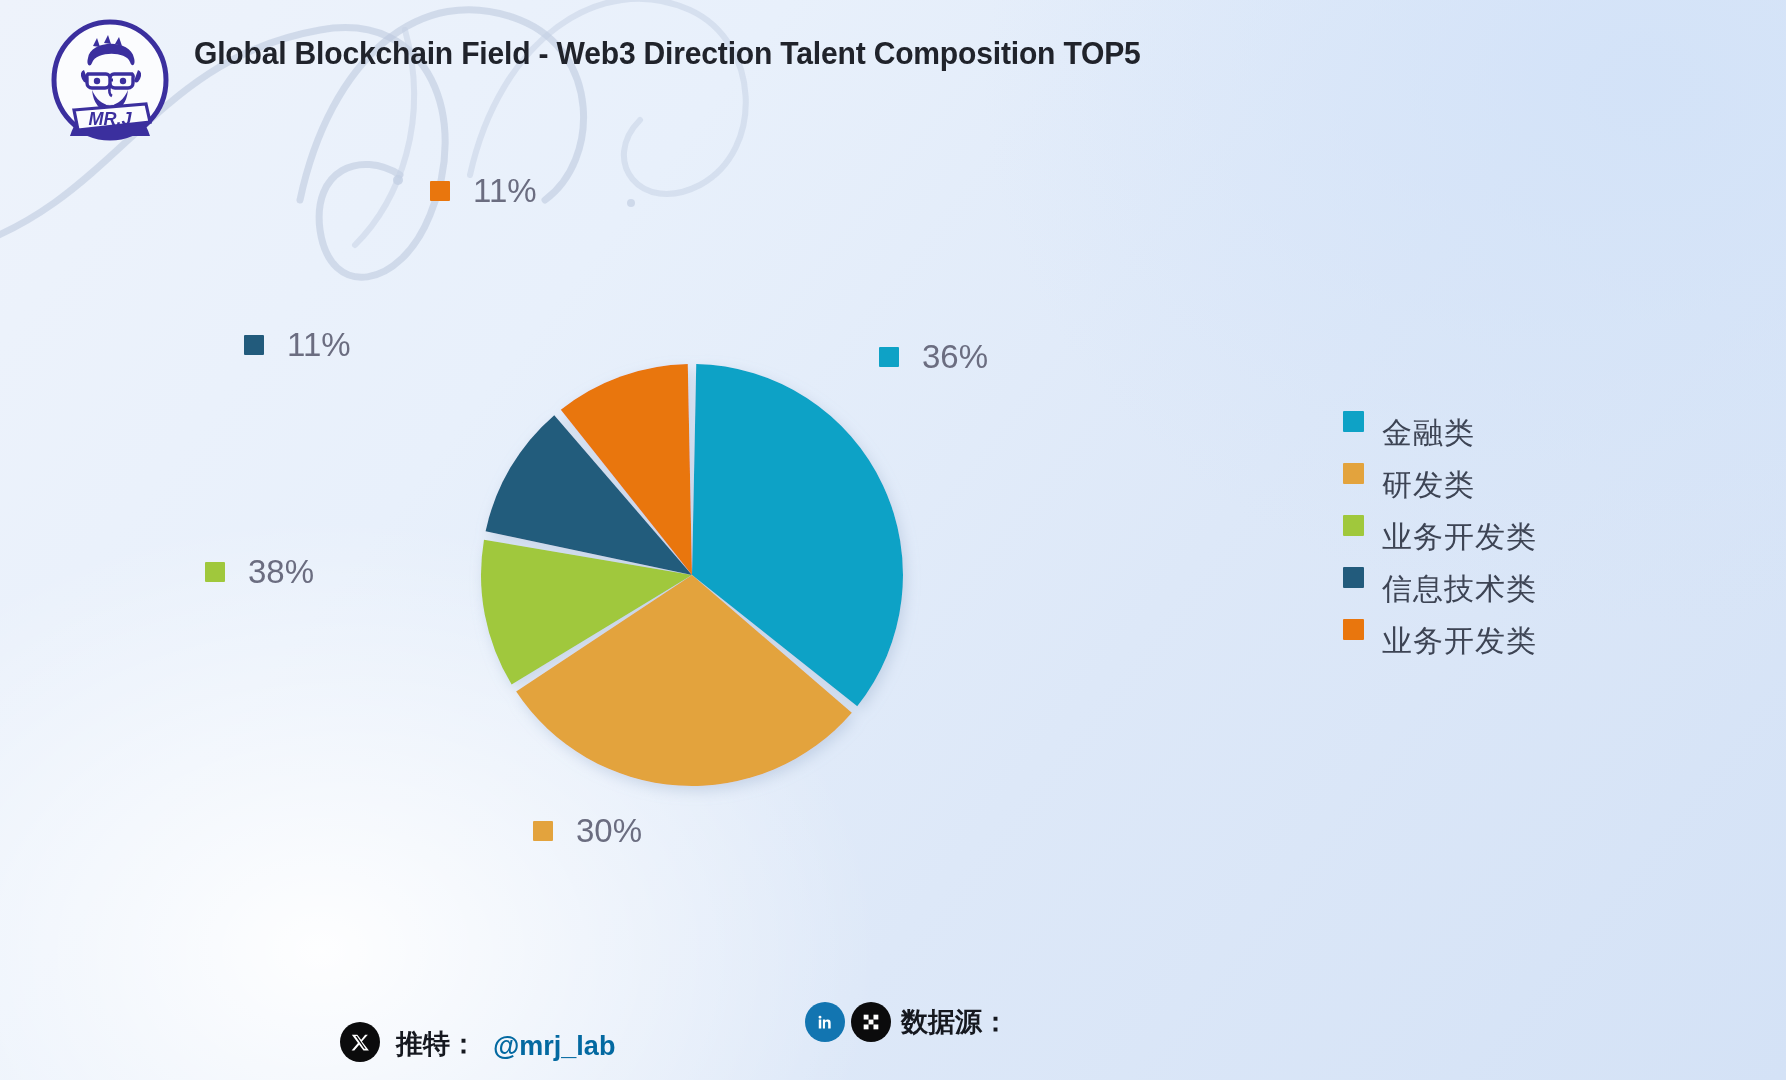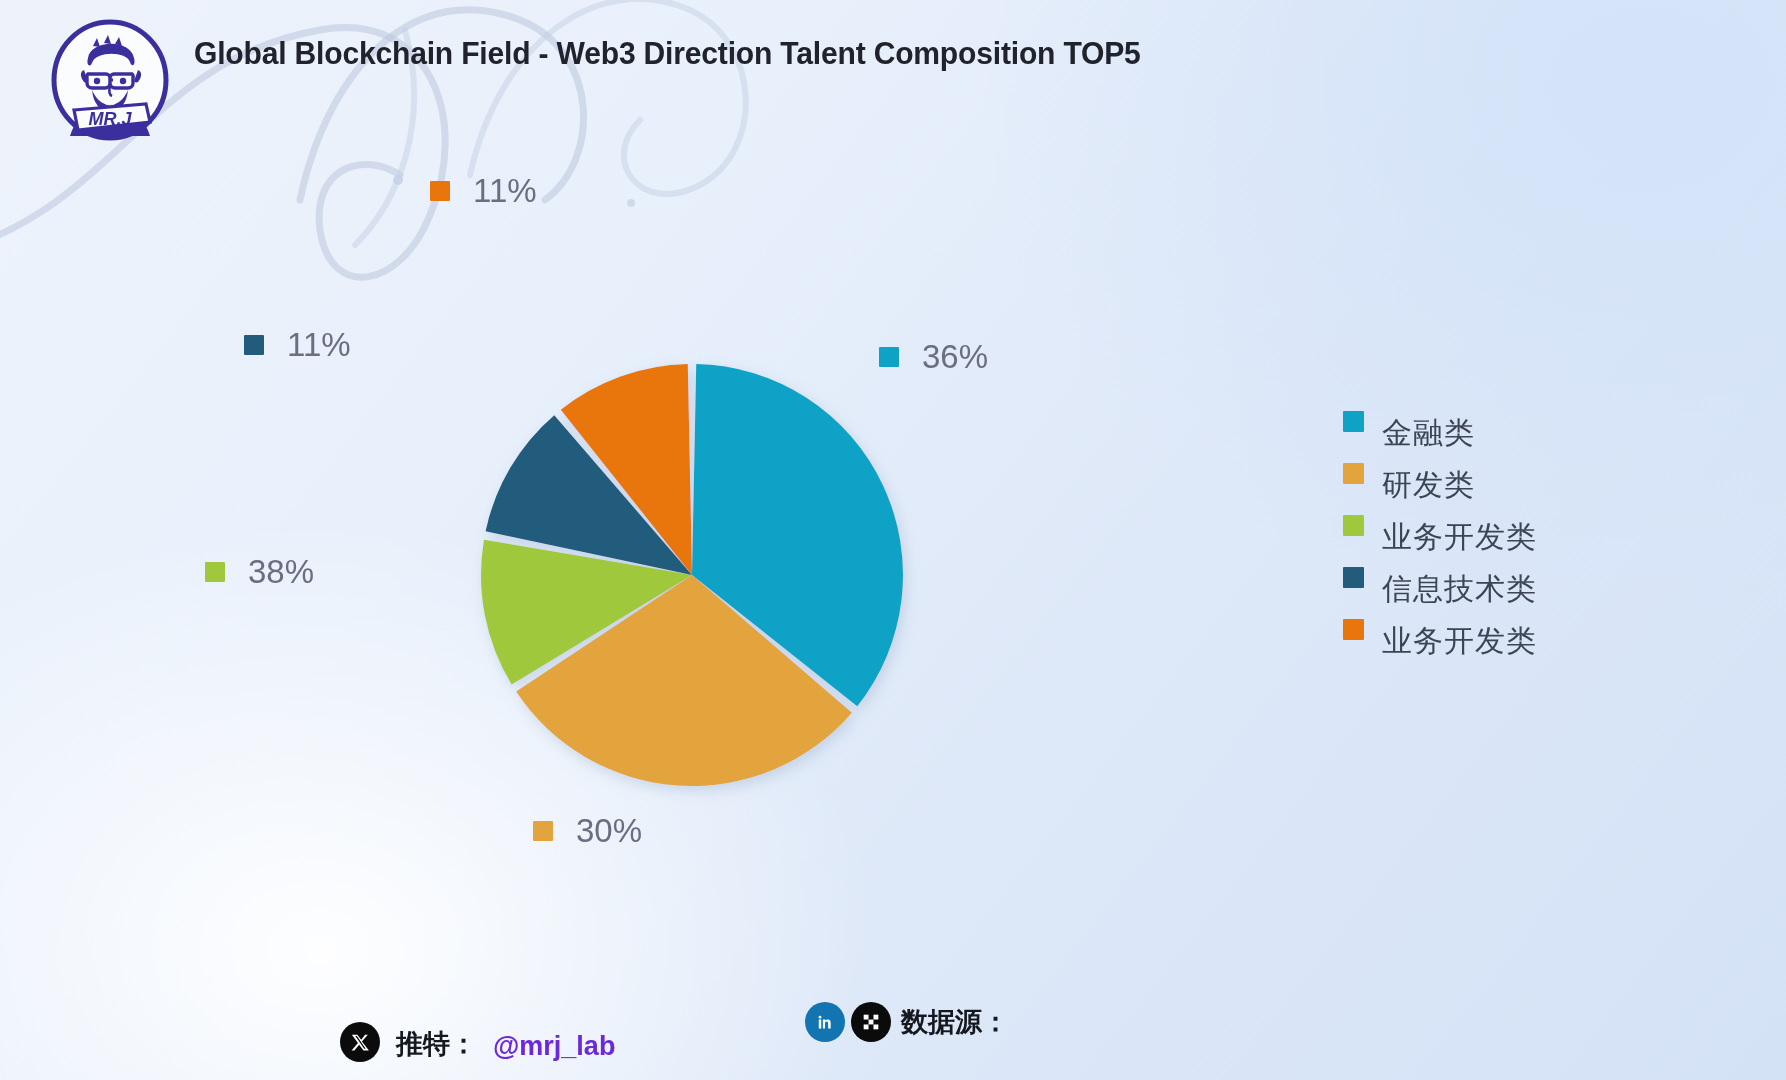--- a/index.html
+++ b/index.html
@@ -47,21 +47,21 @@
   .legend-row .lb{ font-size:30px; color:#3d4454; letter-spacing:1px; white-space:nowrap;margin-top:24px; }
 
   
   .footer{ position:absolute; left:0; bottom:30px; width:1786px; height:56px; z-index:4;
            display:flex; align-items:center; }
   .foot-twitter{ position:absolute; left:340px; display:flex; align-items:flex-end; gap:16px;margin-top:40px; }
   .foot-source{ position:absolute; left:805px; display:flex; align-items:center; gap:0; }
   .icon-circle{ width:40px; height:40px; border-radius:50%; display:flex; align-items:center;
                 justify-content:center; flex:0 0 40px; }
   .foot-text{ font-size:27px; color:#15181f; font-weight:bold; white-space:nowrap; }
-  .foot-link{ font-size:27px; color:#6d28d9; font-weight:bold; white-space:nowrap; }
+  .foot-link{ font-size:27px; color:#0369a1; font-weight:bold; white-space:nowrap; }
 </style>
 </head>
 <body>
 
 <div id="stage">
 
   <svg class="bg-waves" viewBox="0 0 1786 1080" xmlns="http://www.w3.org/2000/svg">
     <g fill="none" stroke="#b9c6dd" stroke-opacity="0.55" stroke-width="7" stroke-linecap="round">
       <path d="M -40 250 C 120 200, 150 60, 320 30 C 430 10, 470 120, 430 215 C 400 290, 330 300, 320 230 C 312 170, 360 150, 400 175"></path>
       <path d="M 300 200 C 330 60, 420 -20, 520 20 C 600 52, 600 160, 545 200"></path>

